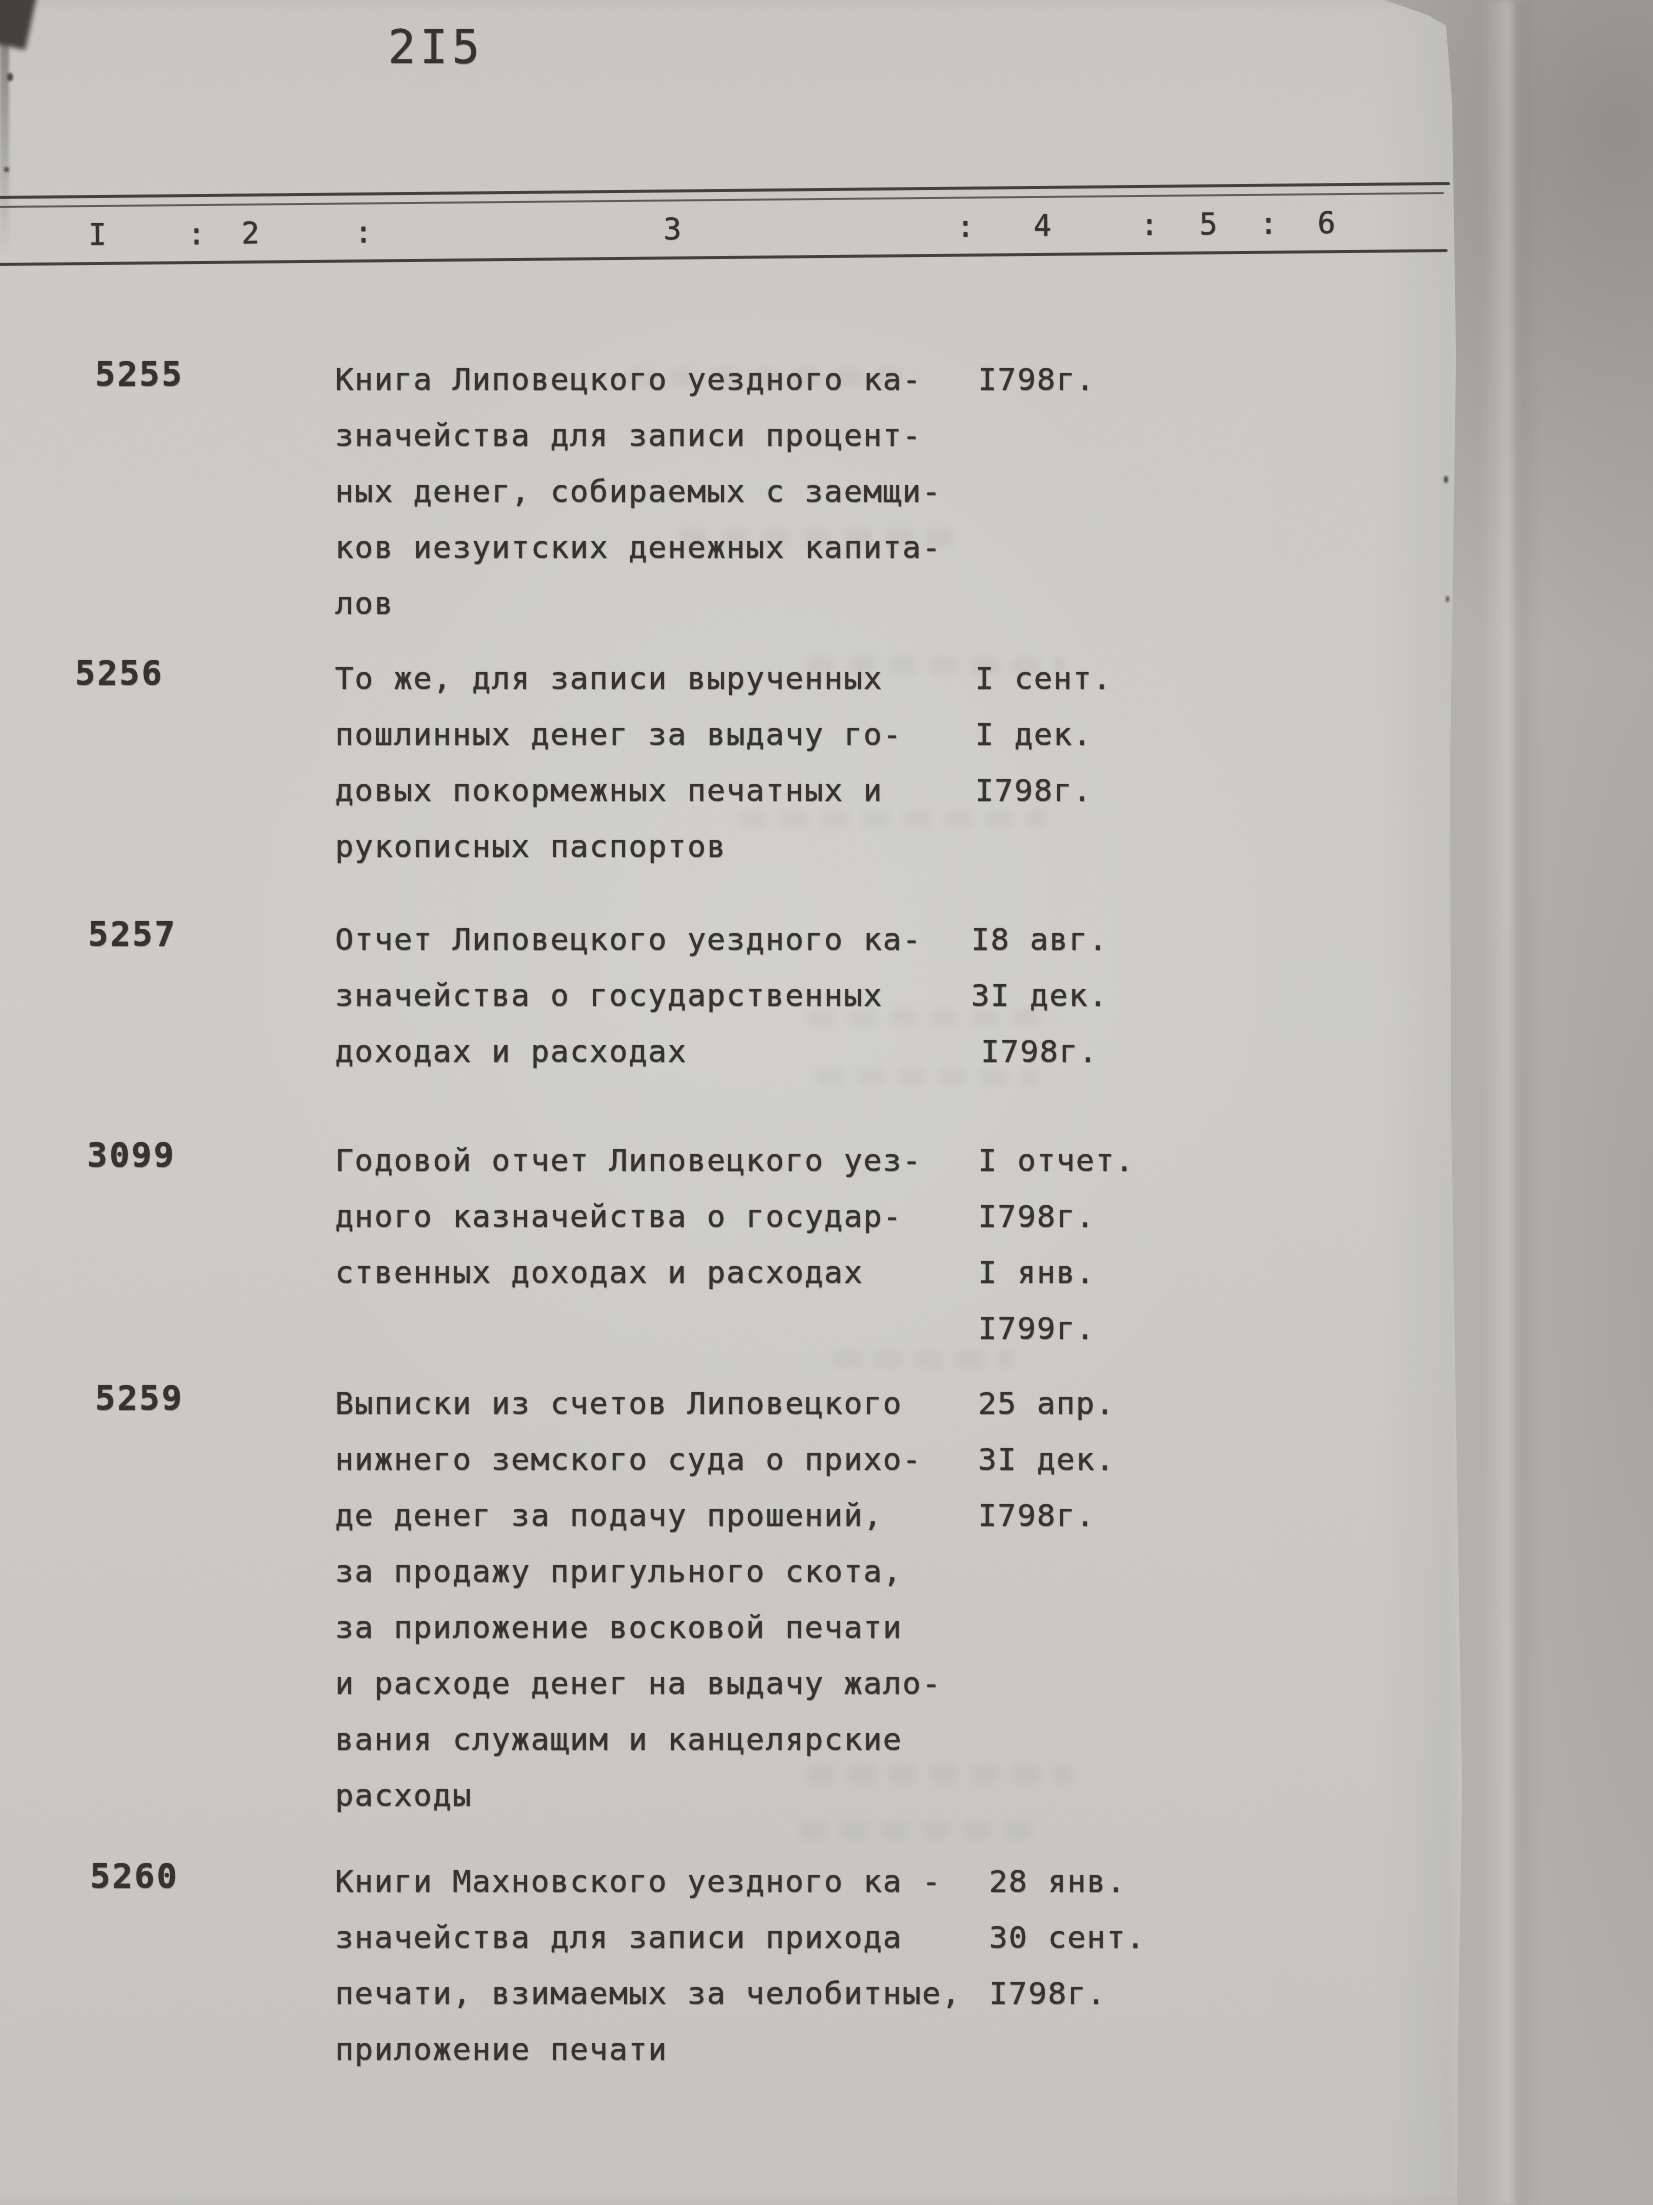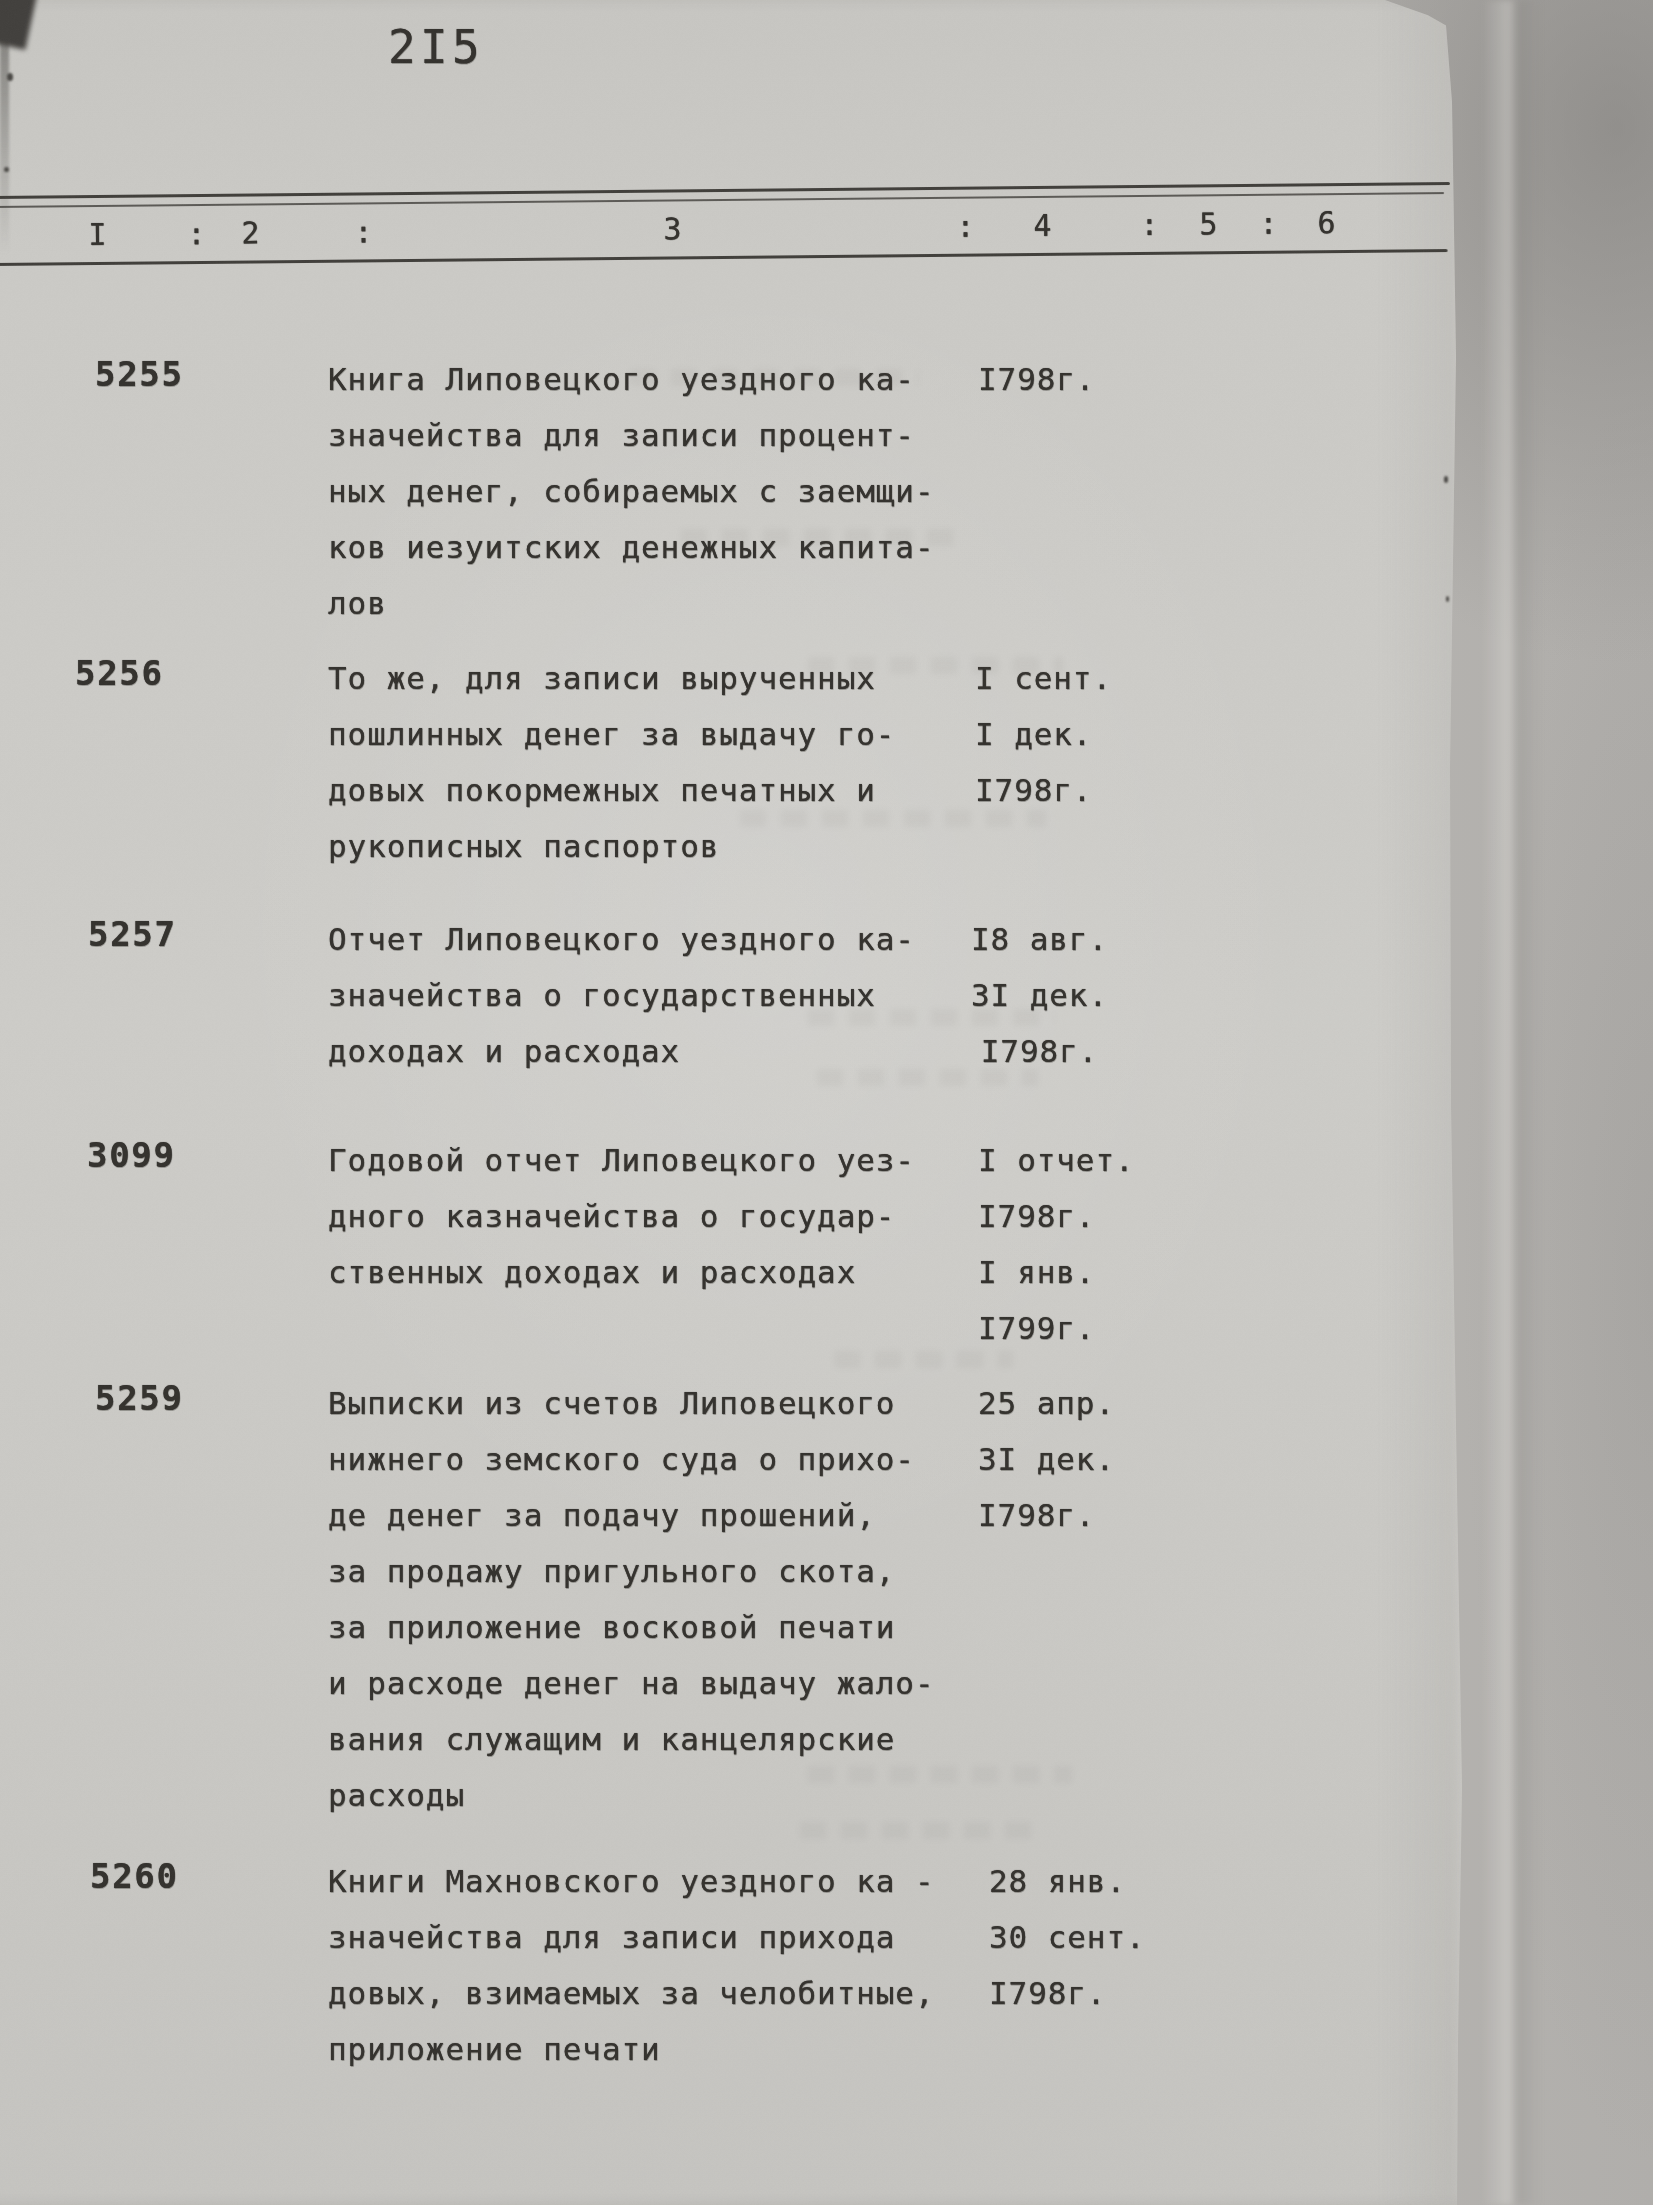--- a/index.html
+++ b/index.html
@@ -87,21 +87,21 @@
   .header-cell {
     position: absolute; top: 0;
     font-size: 30px;
   }
   
   .entry { position: absolute; left: 0; width: 1446px; }
   .entry-num {
     position: absolute; top: 0;
     font-size: 34px; letter-spacing: 1.7px; font-weight: bold;
   }
-  .entry-desc { position: absolute; left: 328px; top: 0; }
+  .entry-desc { position: absolute; left: 335px; top: 0; }
   .entry-dates { position: absolute; top: 0; }
   .tline {
     height: 56px; line-height: 51px;
     font-size: 31px; letter-spacing: 0.9px;
   }
   
   .smudge {
     position: absolute; height: 17px;
     background: repeating-linear-gradient(90deg, #55524e 0 25.5px, transparent 25.5px 41px);
     opacity: 0.05; filter: blur(3.4px);
@@ -218,21 +218,21 @@
             <div class="tline ink">25 апр.</div>
             <div class="tline ink">3I дек.</div>
             <div class="tline ink">I798г.</div>
           </div>
         </div>
         <div class="entry" style="top: 1856px;">
           <span class="entry-num ink" style="left: 90px;">5260</span>
           <div class="entry-desc">
             <div class="tline ink">Книги Махновского уездного ка -</div>
             <div class="tline ink">значейства для записи прихода</div>
-            <div class="tline ink">довых, взимаемых за челобитные,</div>
+            <div class="tline ink">печати, взимаемых за челобитные,</div>
             <div class="tline ink">приложение печати</div>
           </div>
           <div class="entry-dates" style="left: 989px;">
             <div class="tline ink">28 янв.</div>
             <div class="tline ink">30 сент.</div>
             <div class="tline ink">I798г.</div>
           </div>
         </div>
       </div>
 

